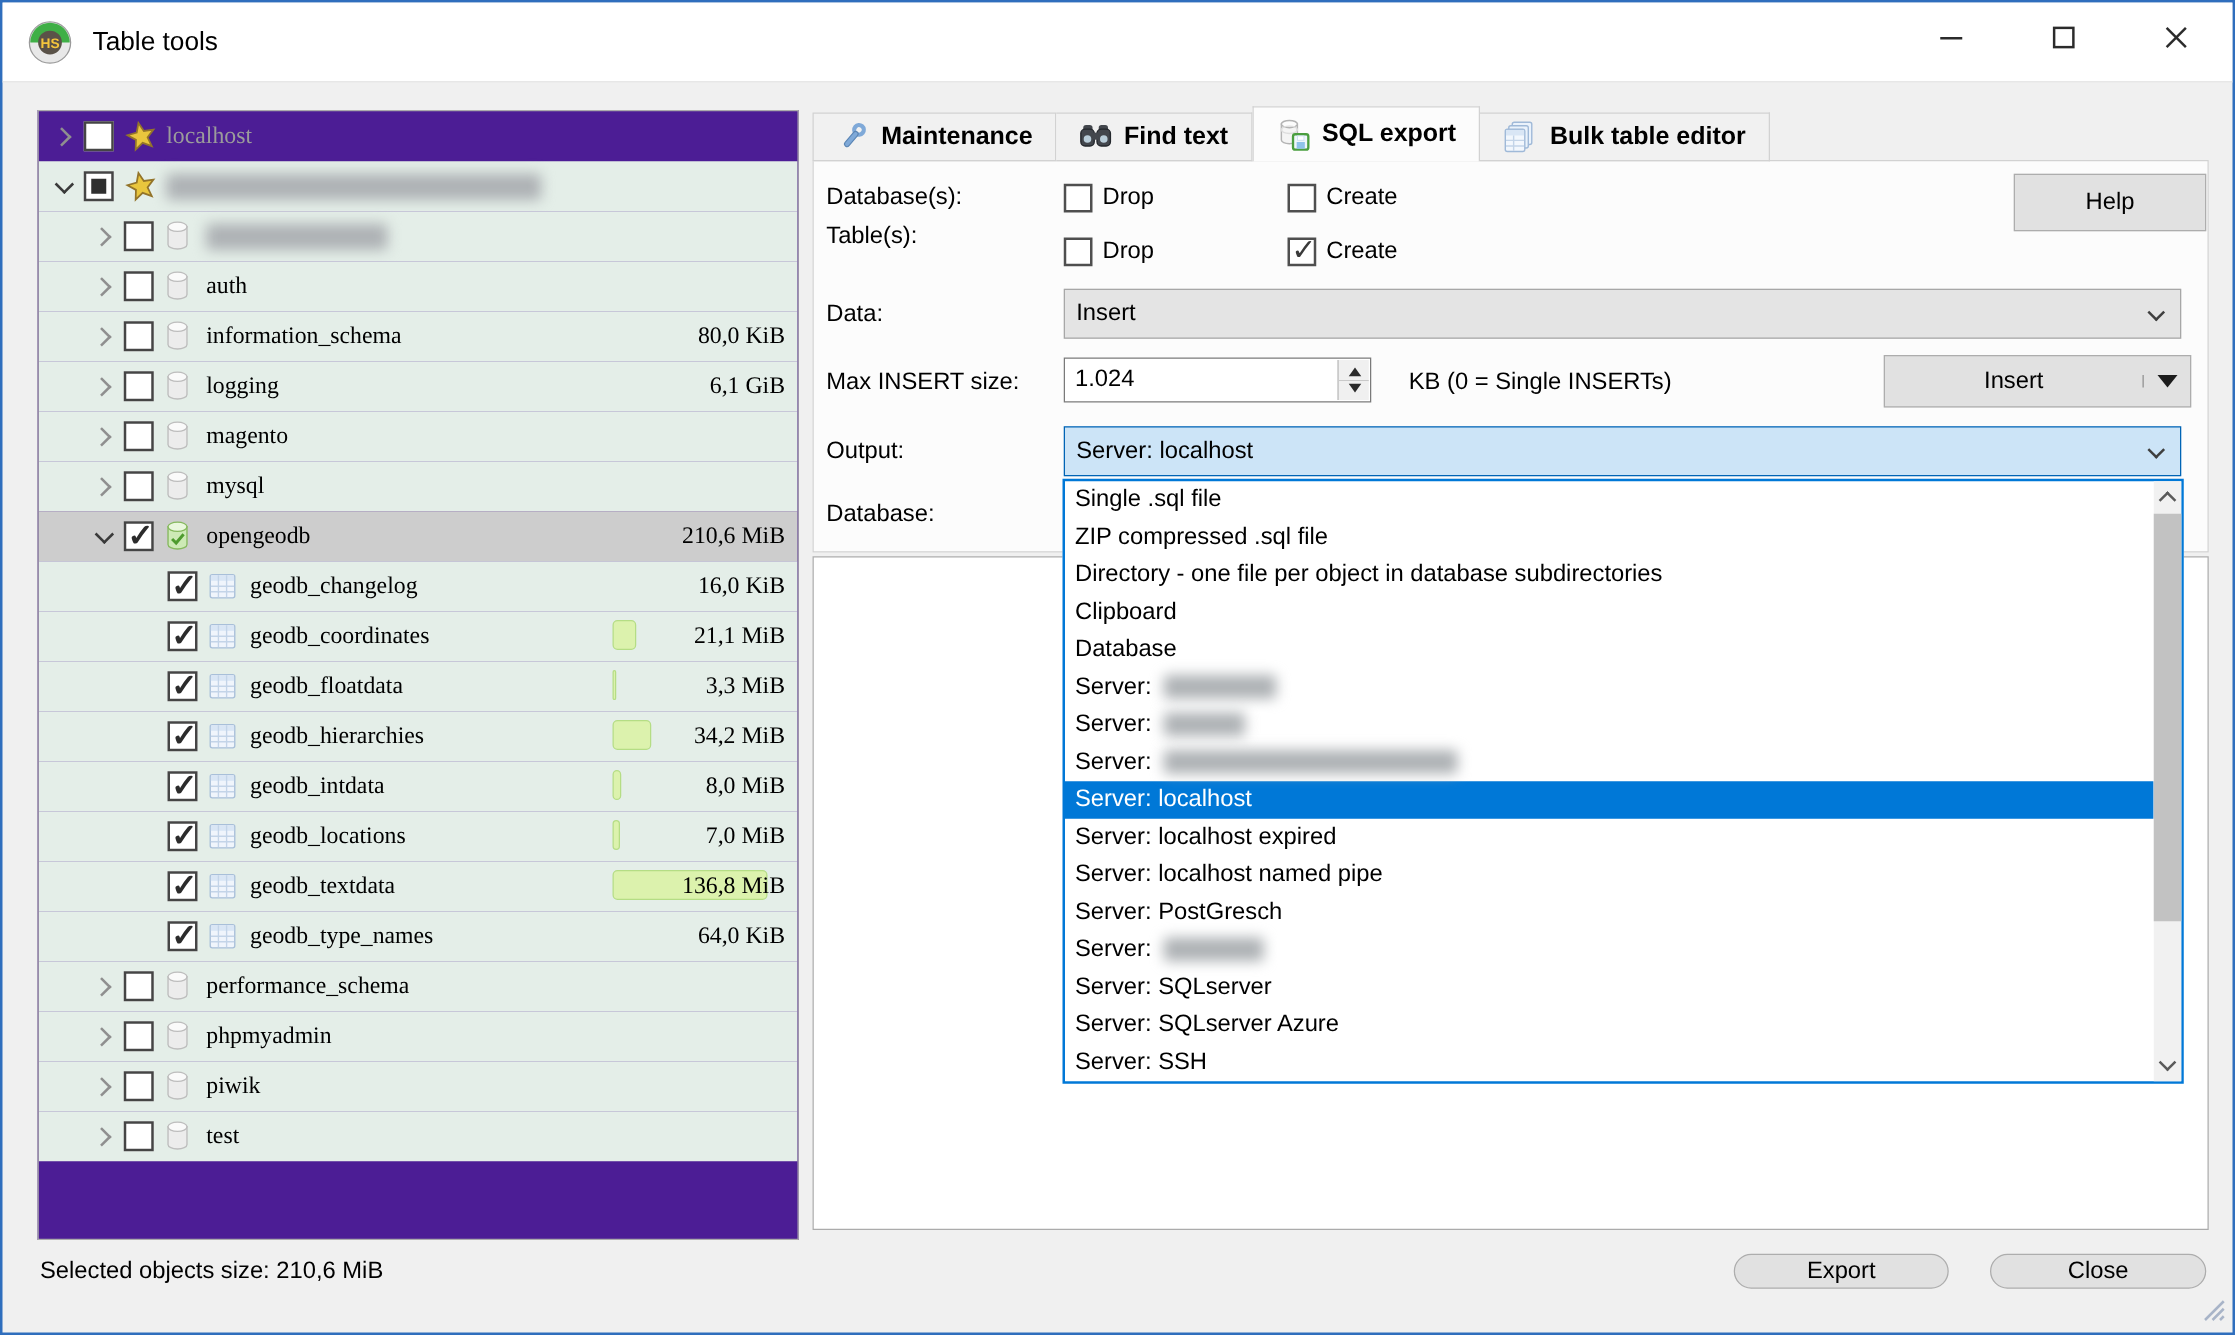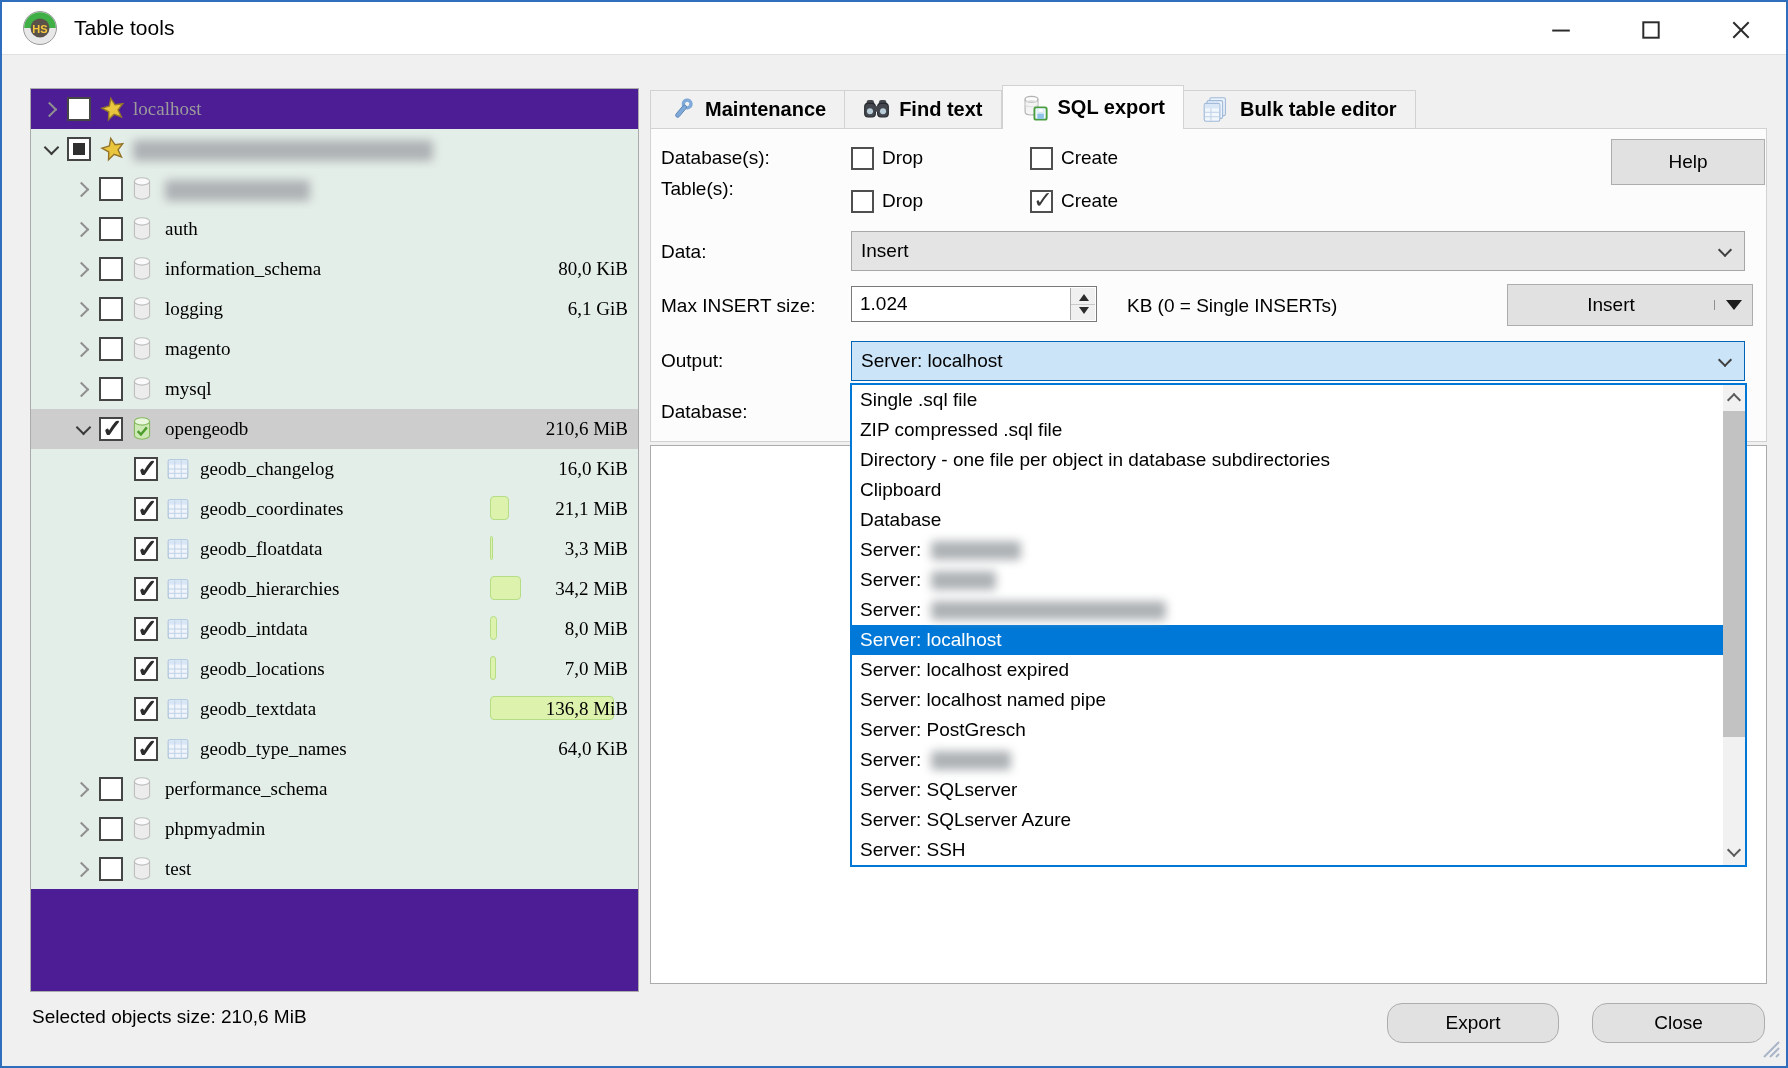--- a/index.html
+++ b/index.html
@@ -3,21 +3,21 @@
 <meta charset="utf-8">
 <style>
   html,body{margin:0;padding:0;background:#9aa7b8;}
   *{box-sizing:border-box;}
   .window{
     position:relative;width:1788px;height:1068px;
     border:2px solid #2f6ebd;background:#f0f0f0;
     font-family:"Liberation Sans",sans-serif;color:#000;overflow:hidden;
   }
   
-  .titlebar{position:absolute;left:0;top:0;right:0;height:53px;background:#fff;border-bottom:1px solid #e0e0e0;display:flex;align-items:center;}
+  .titlebar{position:absolute;left:0;top:0;right:0;height:64px;background:#fff;border-bottom:1px solid #e0e0e0;display:flex;align-items:center;}
   .titlebar .logo{margin-left:20px;width:36px;height:36px;display:flex;align-items:center;}
   .titlebar .title{margin-left:16px;font-size:21px;}
   .win-controls{position:absolute;right:0;top:0;height:58px;display:flex;}
   .win-btn{width:90px;height:58px;display:flex;align-items:center;justify-content:center;background:transparent;border:none;}
   
   .tree{position:absolute;left:28px;top:86px;width:609px;height:904px;background:#4c1d95;border:1px solid #ababab;overflow:hidden;font-family:Liberation Serif, serif;}
   .tree-row{position:relative;display:flex;align-items:center;height:40px;width:100%;}
   .tree-row.subtree{background:#e4eee8;}
   .tree-row.selected{background:#cdcdcd;}
   .tree-row.lvl0{padding-left:8px;}
@@ -72,21 +72,21 @@
   .dd-item.selected{background:#0078d7;color:#fff;}
   .dd-item .blurpatch{height:19px;margin-left:10px;}
   .dd-scroll{position:absolute;right:0;top:0;bottom:0;width:22px;background:#f1f1f1;}
   .dd-scroll .sarrow{position:absolute;left:0;width:22px;height:26px;display:flex;align-items:center;justify-content:center;}
   .dd-scroll .sarrow::after{content:"";width:8px;height:8px;border-right:2px solid #5a5a5a;border-bottom:2px solid #5a5a5a;}
   .dd-scroll .sarrow.up{top:0;} .dd-scroll .sarrow.up::after{transform:rotate(-135deg);margin-top:4px;}
   .dd-scroll .sarrow.down{bottom:0;} .dd-scroll .sarrow.down::after{transform:rotate(45deg);margin-bottom:4px;}
   .dd-thumb{position:absolute;left:0;right:0;top:26px;height:326px;background:#c2c2c2;}
   
   .statusbar-text{position:absolute;left:30px;top:1004px;font-size:19px;}
-  .footer-btn{position:absolute;top:1001px;height:40px;border-radius:15px;}
+  .footer-btn{position:absolute;top:1001px;height:28px;border-radius:15px;}
   .resize-grip{position:absolute;right:6px;bottom:4px;}
 </style>
 </head>
 <body>
 
 <div class="window">
 
   <div class="titlebar">
     <span class="logo">
         <svg width="36" height="36" viewBox="0 0 36 36">
@@ -422,20 +422,35 @@
       <div class="tree-row lvl1 subtree">
     <span class="arrow collapsed"></span>
     <span class="cb"></span>
     <span class="node-icon">
           <svg width="22" height="26" viewBox="0 0 20 24">
             <path d="M3 5 v13 a7 3.4 0 0 0 14 0 V5 Z" fill="#ececec" stroke="#bdbdbd"></path>
             <ellipse cx="10" cy="5" rx="7" ry="3.4" fill="#fafafa" stroke="#bdbdbd"></ellipse>
           </svg>
         </span>
     <span class="tree-label">phpmyadmin</span>
+    <span class="size-cell">
+
+      <span class="size-text"></span>
+    </span>
+  </div>
+      <div class="tree-row lvl1 subtree">
+    <span class="arrow collapsed"></span>
+    <span class="cb"></span>
+    <span class="node-icon">
+          <svg width="22" height="26" viewBox="0 0 20 24">
+            <path d="M3 5 v13 a7 3.4 0 0 0 14 0 V5 Z" fill="#ececec" stroke="#bdbdbd"></path>
+            <ellipse cx="10" cy="5" rx="7" ry="3.4" fill="#fafafa" stroke="#bdbdbd"></ellipse>
+          </svg>
+        </span>
+    <span class="tree-label">piwik</span>
     <span class="size-cell">
 
       <span class="size-text"></span>
     </span>
   </div>
       <div class="tree-row lvl1 subtree">
     <span class="arrow collapsed"></span>
     <span class="cb"></span>
     <span class="node-icon">
           <svg width="22" height="26" viewBox="0 0 20 24">

